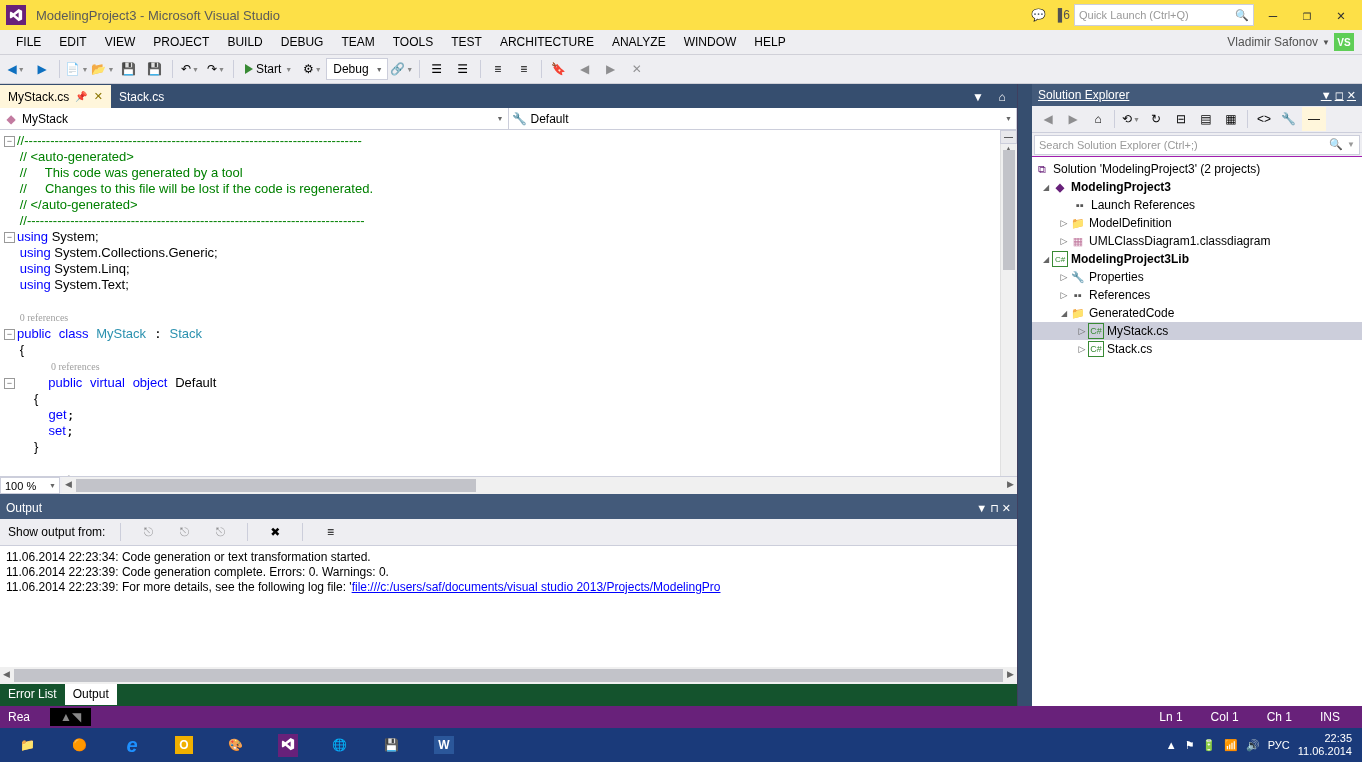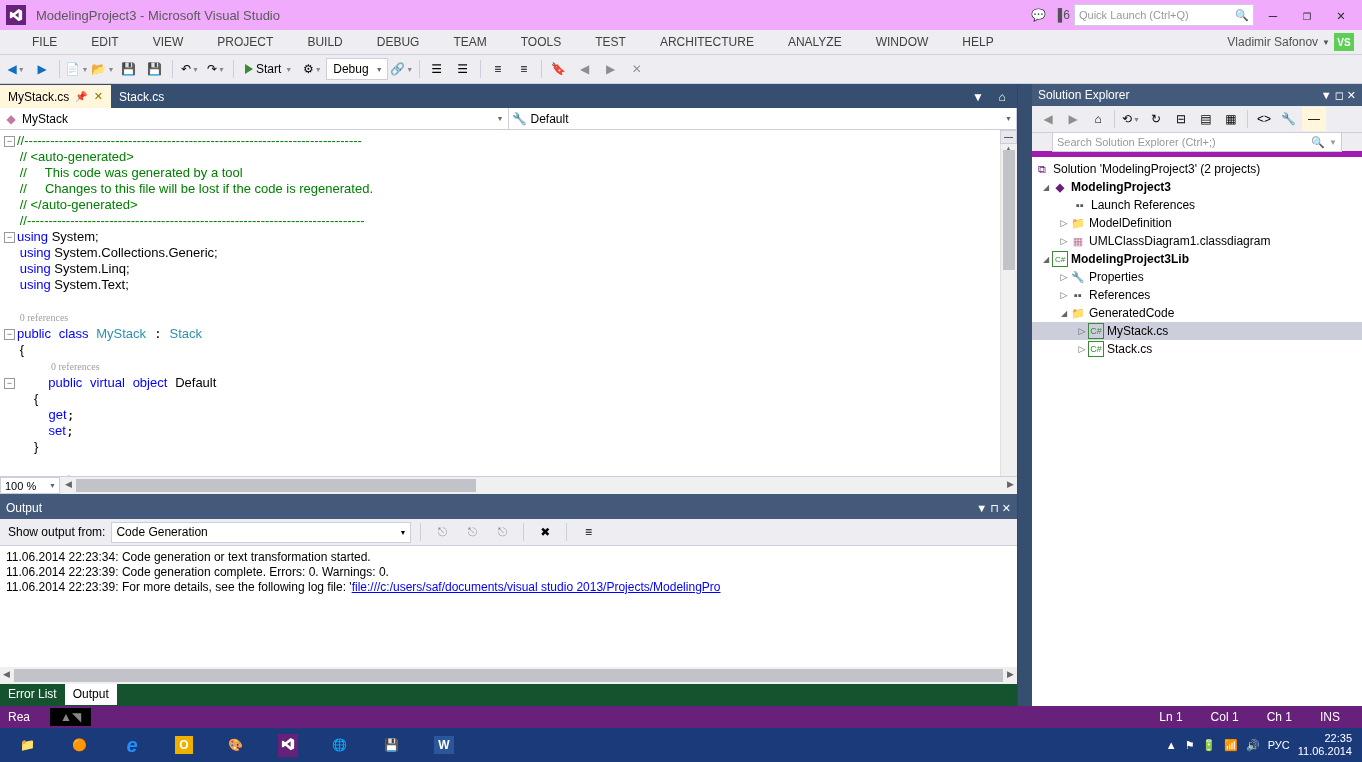--- a/index.html
+++ b/index.html
@@ -1,31 +1,31 @@
 <!DOCTYPE html>
 <html><head>
 <meta charset="utf-8">
 <style>
 * { margin:0; padding:0; box-sizing:border-box; font-family:"Segoe UI",Arial,sans-serif; }
 body { width:1362px; height:762px; background:#efeff2; display:flex; flex-direction:column; overflow:hidden; font-size:12px; }
 
 
-.title-bar { height:30px; background:#f0abfc; display:flex; align-items:center; padding:0 6px; color:#525252; }
+.title-bar { height:30px; background:#fde047; display:flex; align-items:center; padding:0 6px; color:#525252; }
 .vs-logo { width:20px; height:20px; background:#68217a; display:inline-flex; align-items:center; justify-content:center; margin-right:10px; }
 .vs-logo svg { width:14px; height:14px; }
 .title-text { font-size:13px; color:#5a5a5a; }
 .title-right { margin-left:auto; display:flex; align-items:center; gap:4px; }
 .ico-btn { width:22px; height:22px; display:inline-flex; align-items:center; justify-content:center; cursor:pointer; color:#555; }
 .quick-launch { width:180px; height:22px; border:1px solid #cccedb; background:#fff; display:flex; align-items:center; padding:0 4px; color:#999; font-size:11px; }
 .quick-launch .spacer { flex:1; }
 .win-btn { width:30px; height:22px; display:inline-flex; align-items:center; justify-content:center; cursor:pointer; font-family:monospace; font-size:14px; color:#333; }
 
 
 .menu-bar { height:24px; display:flex; align-items:center; padding:0 8px; gap:2px; background:#eeeef2; }
-.menu-item { padding:2px 8px; font-size:12px; color:#404040; cursor:pointer;margin-left:16px; }
+.menu-item { padding:2px 8px; font-size:12px; color:#000000; cursor:pointer; }
 .menu-right { margin-left:auto; display:flex; align-items:center; gap:4px; color:#525252; font-size:12px; }
 .vs-badge { width:20px; height:18px; background:#5fce56; color:#fff; display:inline-flex; align-items:center; justify-content:center; font-size:10px; font-weight:bold; }
 
 
 .toolbar { height:30px; background:#eeeef2; border-top:1px solid #d0d0d8; border-bottom:1px solid #d0d0d8; display:flex; align-items:center; padding:0 4px; gap:2px; }
 .tb-btn { width:24px; height:24px; display:inline-flex; align-items:center; justify-content:center; cursor:pointer; }
 .tb-sep { width:1px; height:18px; background:#cccedb; margin:0 3px; }
 .tb-arrow { font-size:7px; color:#888; margin-left:1px; }
 .start-btn { display:inline-flex; align-items:center; padding:2px 6px; cursor:pointer; gap:3px; }
 .play-icon { width:0; height:0; border-left:8px solid #388a34; border-top:5px solid transparent; border-bottom:5px solid transparent; }
@@ -72,45 +72,45 @@
 .zoom-combo { width:60px; height:17px; border:1px solid #cccedb; background:#fff; font-size:11px; display:flex; align-items:center; padding:0 4px; cursor:pointer; position:relative;}
 .zoom-combo::after { content:"▼"; font-size:7px; position:absolute; right:3px; color:#666; }
 .hscroll { flex:1; height:17px; background:#f0f0f0; margin-left:2px; position:relative; }
 .hscroll-thumb { position:absolute; left:14px; top:2px; bottom:2px; width:400px; background:#c2c3c9; }
 
 
 .output-panel { height:190px; display:flex; flex-direction:column; border-top:3px solid #435a7a; }
 .output-header { height:22px; background:#435a7a; color:#fff; display:flex; align-items:center; padding:0 6px; font-size:12px; }
 .output-header .tools { margin-left:auto; display:flex; gap:3px; }
 .output-header .tools span { cursor:pointer; font-size:11px; }
-.output-toolbar { height:27px; background:#eeeef2; border-bottom:1px solid #cccedb; display:flex; align-items:center; padding:0 8px; gap:6px; }
+.output-toolbar { height:27px; background:#eeeef2; border-bottom:1px solid #cccedb; display:flex; align-items:center; padding:0 8px; gap:12px; }
 .output-select { width:300px; height:21px; border:1px solid #cccedb; background:#fff; padding:0 4px; font-size:12px; cursor:pointer; display:flex; align-items:center; position:relative;}
 .output-select::after { content:"▼"; font-size:7px; position:absolute; right:4px; }
 .output-body { flex:1; background:#fff; font-family:Consolas,monospace; font-size:12px; line-height:15px; padding:4px 6px; overflow:auto; white-space:pre; position:relative; }
 .output-body a { color:#0000ff; text-decoration:underline; }
 .output-hscroll { height:17px; background:#f0f0f0; position:relative; }
 .output-hscroll-thumb{ position:absolute; left:14px; top:2px; bottom:2px; right:14px; background:#c2c3c9;}
 
 
 .bottom-tabs { height:22px; background:#14532d; display:flex; align-items:flex-start; }
 .bottom-tab { height:21px; padding:3px 8px 0; font-size:12px; cursor:pointer; color:#fff; }
 .bottom-tab.active { background:#fff; color:#000; }
 
 
 .status-bar { height:22px; background:#68217a; color:#fff; display:flex; align-items:center; font-size:12px; padding:0 8px; }
 .status-cell { padding:0 14px; }
 .status-right { margin-left:auto; display:flex; }
 
 
 .se-pad { width:14px; background:#364e6f; }
 .se-body { flex:1; background:#f5f5f5; display:flex; flex-direction:column; }
-.se-header { height:22px; background:#435a7a; color:#fff; display:flex; align-items:center; padding:0 6px; font-size:12px; }
+.se-header { height:22px; background:#435a7a; color:#fff; display:flex; align-items:center; padding:0 6px; font-size:12px;text-decoration:underline; }
 .se-header .tools { margin-left:auto; display:flex; gap:3px; font-size:11px; }
 .se-toolbar { height:27px; background:#eeeef2; border-bottom:1px solid #cccedb; display:flex; align-items:center; padding:0 4px; gap:1px; }
-.se-search { height:24px; background:#eeeef2; border-bottom:6px solid #a21caf; display:flex; align-items:center; padding:0 20px; }
+.se-search { height:24px; background:#eeeef2; border-bottom:1px solid #a21caf; display:flex; align-items:center; padding:0 2px; }
 .se-search-box { flex:1; height:20px; border:1px solid #cccedb; background:#fff; padding:0 4px; color:#999; font-size:11px; display:flex; align-items:center; }
 .se-tree { flex:1; background:#fff; overflow:auto; padding:3px 0; }
 .tree-row { display:flex; align-items:center; height:18px; font-size:12px; cursor:pointer; white-space:nowrap; }
 .tree-row.selected { background:#cccedb; }
 .tree-caret { width:12px; text-align:center; font-size:9px; color:#666; cursor:pointer; }
 .tree-caret.open::before { content:"◢"; font-size:8px;}
 .tree-caret.closed::before { content:"▷"; }
 .tree-ico { width:16px; height:16px; margin-right:3px; display:inline-flex; align-items:center; justify-content:center; font-size:11px; }
 .ico-sln { color:#68217a; }
 .ico-proj { color:#68217a; font-weight:bold;}
@@ -290,23 +290,20 @@
       <div class="output-header">
         <span>Output</span>
         <div class="tools">
           <span>▼</span>
           <span>⊓</span>
           <span>✕</span>
         </div>
       </div>
       <div class="output-toolbar">
         <span>Show output from:</span>
-        <div class="output-select">
-            <span>Code Generation</span>
-          </div>
         <span class="tb-sep"></span>
         <span class="tb-btn" style="opacity:.4">⎋</span>
         <span class="tb-btn" style="opacity:.4">⎋</span>
         <span class="tb-btn" style="opacity:.4">⎋</span>
         <span class="tb-sep"></span>
         <span class="tb-btn">✖</span>
         <span class="tb-sep"></span>
         <span class="tb-btn">≡</span>
       </div>
       <div class="output-body"><span>11.06.2014 22:23:34: Code generation or text transformation started.</span>

